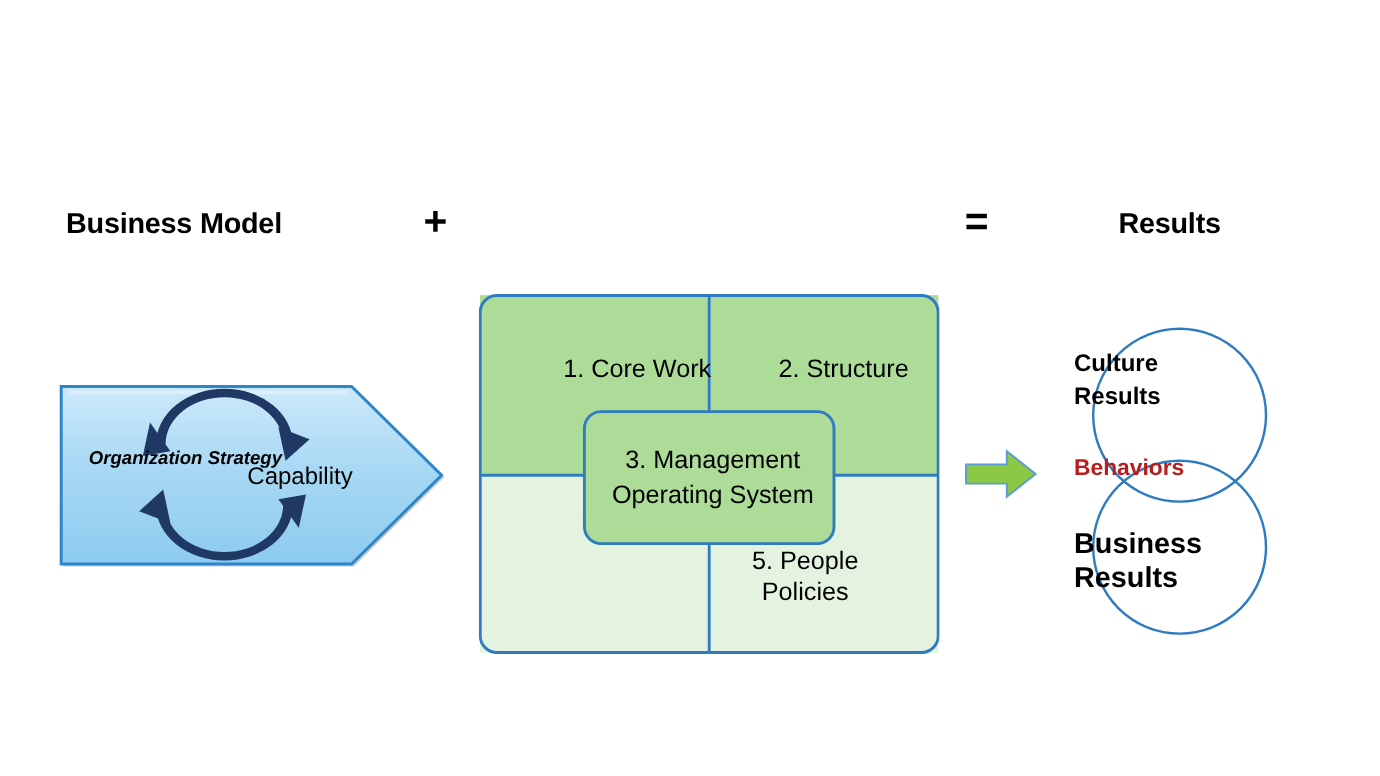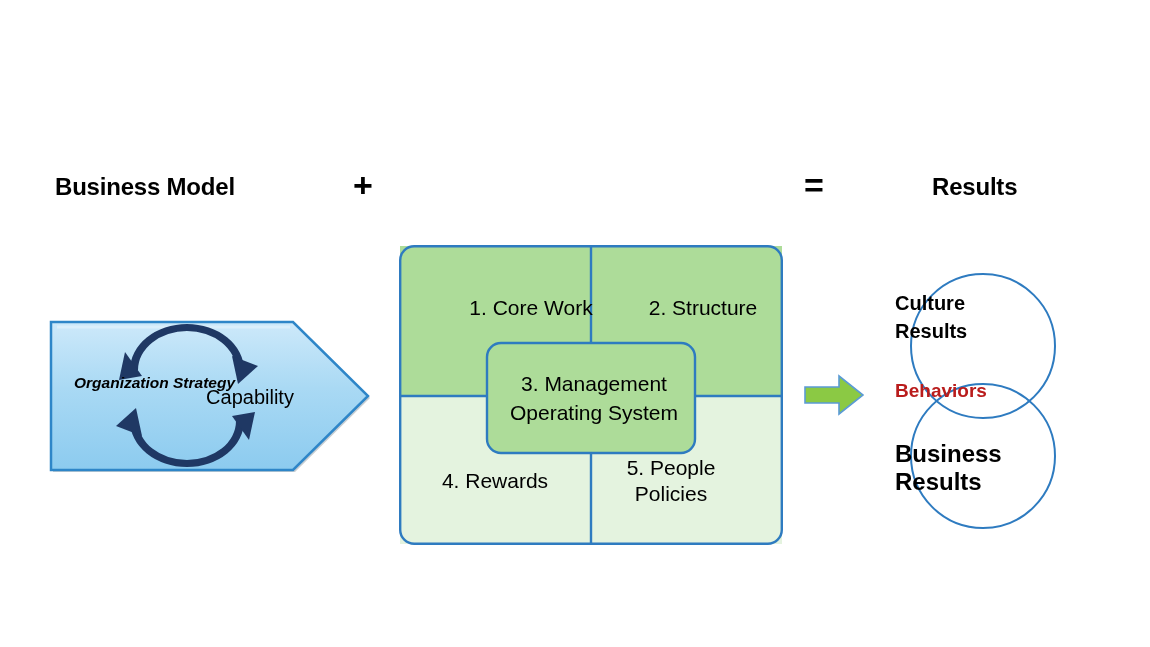--- a/index.html
+++ b/index.html
@@ -211,21 +211,20 @@
 
       <line x1="192" y1="2" x2="192" y2="298" stroke="#2E7BC0" stroke-width="2.4"></line>
       <line x1="2" y1="151" x2="382" y2="151" stroke="#2E7BC0" stroke-width="2.4"></line>
 
       <rect x="88" y="98" width="208" height="110" rx="14" ry="14" fill="#ADDC99" stroke="#2E7BC0" stroke-width="2.4"></rect>
     </svg>
   </div>
 
   <div class="cell-label" id="cell-1">1. Core Work</div>
   <div class="cell-label" id="cell-2">2. Structure</div>
-  <div class="cell-label" id="cell-4">4. Rewards</div>
   <div class="cell-label" id="cell-5">5. People
 Policies</div>
   <div id="mos-label">3. Management
 Operating System</div>
 
   <div id="green-arrow">
     <svg width="62" height="44" viewBox="0 0 62 44">
       <polygon points="2,14 36,14 36,3 60,22 36,41 36,30 2,30" fill="#8BC944" stroke="#5B9BD5" stroke-width="1.6"></polygon>
     </svg>
   </div>

